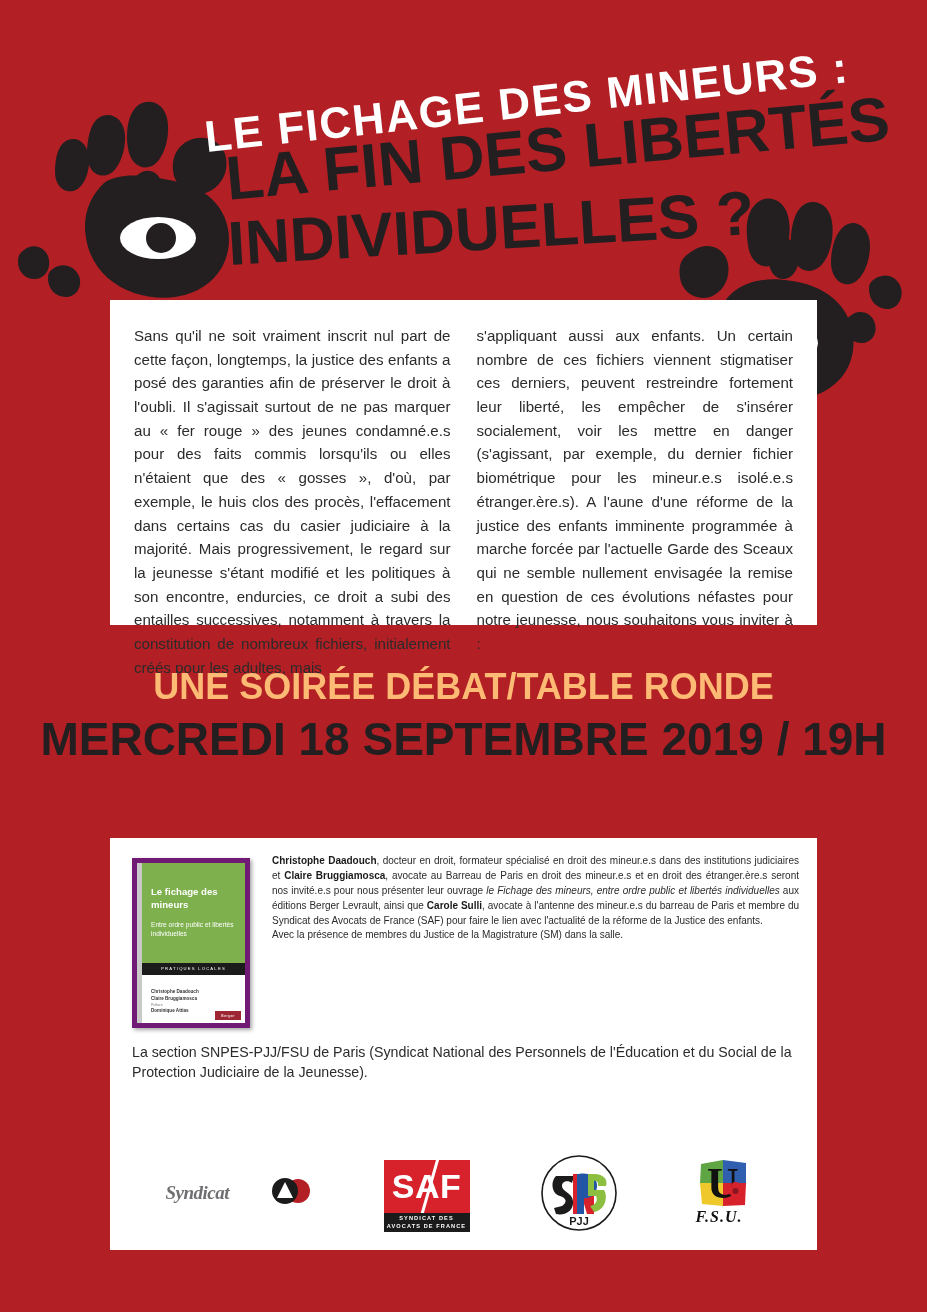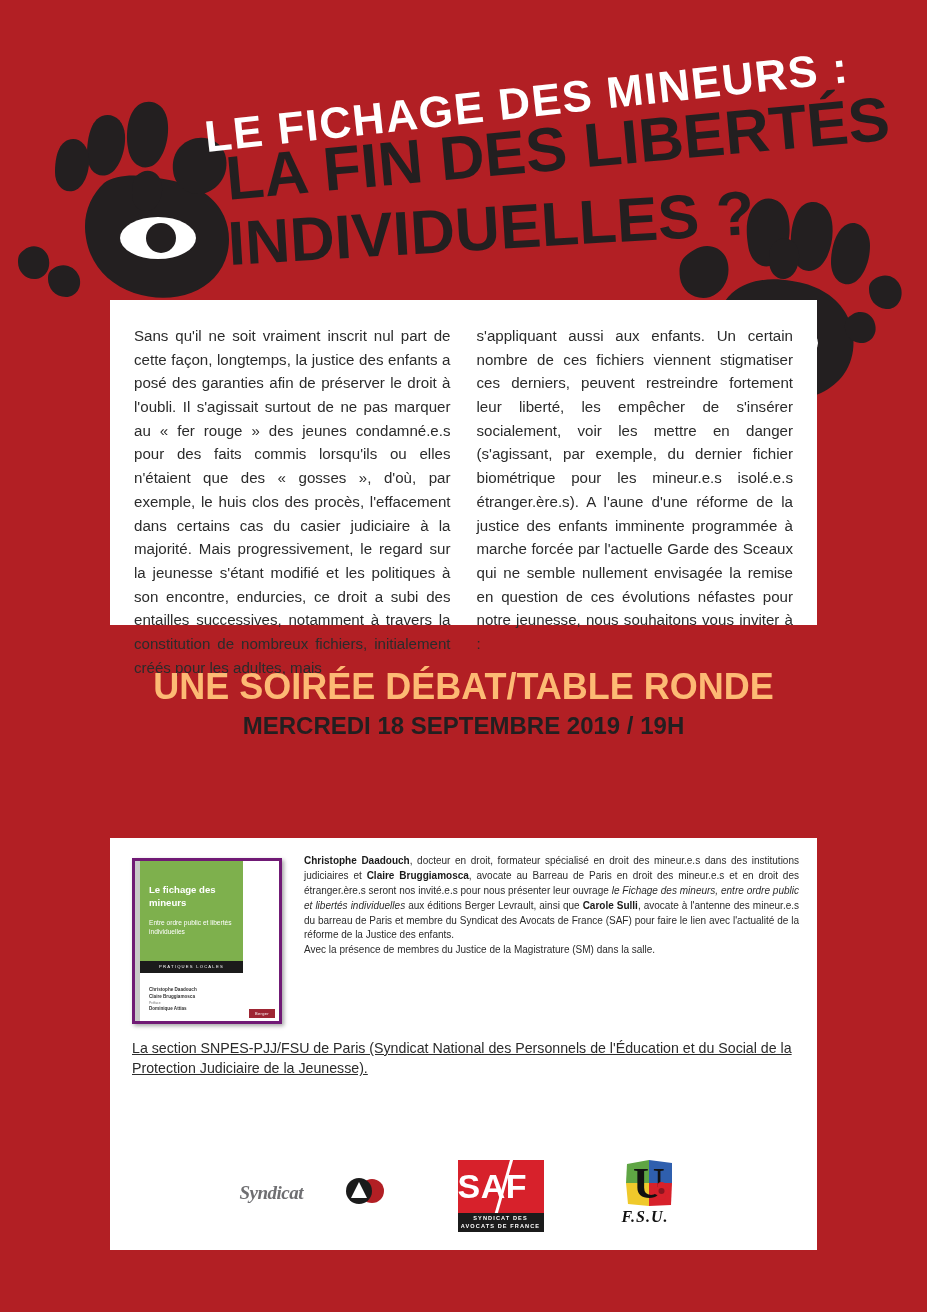--- a/index.html
+++ b/index.html
@@ -98,21 +98,21 @@
     line-height: 1.15;
   }
   #event-venue {
     font-size: 31px;
     color: #ffffff;
     line-height: 1.25;
     margin-top: 3px;
   }
   #event-venue sup { font-size: 17px; vertical-align: super; }
   #event-date {
-    font-size: 24px;
+    font-size: 46px;
     font-weight: bold;
     color: #231f20;
     letter-spacing: 0px;
     margin-top: 5px;
   }
 
   
   #details-panel {
     position: absolute;
     left: 110px; top: 838px;
@@ -130,22 +130,21 @@
     margin-right: 22px;
     padding-top: 4px;
   }
   
   .book {
     position: relative;
     width: 108px; height: 160px;
     background: #ffffff;
     box-shadow: 2px 2px 4px rgba(0,0,0,0.35);
     overflow: hidden;
-    border: 3px solid #701a75;
-    padding-left: 36px;
+    border: 5px solid #701a75;
   }
   .book-spine {
     position: absolute; left: 0; top: 0;
     width: 5px; height: 100%;
     background: #c9c9c9;
   }
   .book-green {
     position: absolute; left: 5px; top: 0;
     width: 103px; height: 100px;
     background: #7EB04D;
@@ -210,21 +209,20 @@
     text-align: justify;
   }
   #speakers-text b { font-weight: bold; color: #1a1a1a; }
   #speakers-text i { font-style: italic; }
 
   #org-note {
     padding: 14px 20px 0 22px;
     font-size: 14.2px;
     line-height: 1.42;
     color: #2b2b2b;
-    text-decoration: underline;
   }
 
   
   #logo-row {
     position: absolute;
     left: 0; bottom: 14px;
     width: 100%;
     display: flex;
     align-items: flex-end;
     justify-content: center;
@@ -239,21 +237,21 @@
   .sm-text { position: absolute; left: 0; color: #6f6f72; font-weight: bold; font-style: italic; }
   #sm-line1 { top: 8px;  font-size: 19px; letter-spacing: -0.5px; }
   #sm-line2 { top: 29px; font-size: 13px; letter-spacing: -0.2px; }
   #sm-line2 .big { font-size: 20px; }
   .sm-mark { position: absolute; right: 2px; top: 4px; width: 42px; height: 26px; }
 
   
   #logo-saf { width: 86px; height: 72px; }
   .saf-red {
     width: 86px; height: 53px; background: #D7212B;
-    display: flex; align-items: center; justify-content: flex-start;
+    display: flex; align-items: center; justify-content: center;
     position: relative; overflow: hidden;
   }
   .saf-red .slash {
     position: absolute; left: 44px; top: -8px;
     width: 3px; height: 72px; background: #ffffff;
     transform: rotate(16deg);
   }
   .saf-letters {
     color: #ffffff; font-size: 34px; font-weight: bold;
     letter-spacing: 0.5px; position: relative; z-index: 2;
@@ -404,20 +402,32 @@
         <div class="saf-red">
           <div class="slash"></div>
           <div class="saf-letters">SAF</div>
         </div>
         <div class="saf-black">
           <div>SYNDICAT DES</div>
           <div>AVOCATS DE FRANCE</div>
         </div>
       </div>
 
+      <div class="logo" id="logo-snpes">
+        <svg viewBox="0 0 78 78" width="78" height="78">
+          <circle cx="39" cy="39" r="37" fill="none" stroke="#1b1b1b" stroke-width="1.6"></circle>
+          <g>
+            <path d="M16 22 C10 28 12 40 20 42 C26 44 28 48 22 52 L14 54 L16 60 C26 62 34 56 33 47 C32 38 22 38 22 32 C22 27 28 26 32 29 L34 22 Z" fill="#1b1b1b"></path>
+            <path d="M33 20 L33 60 L40 60 L40 36 L47 60 L54 60 L54 20 L47 20 L47 42 L41 20 Z" fill="#D7212B"></path>
+            <path d="M39 20 C50 18 58 24 57 33 C56 42 48 45 44 44 L44 60 L37 60 L37 20 Z" fill="#2255A4"></path>
+            <path d="M54 20 C64 20 68 26 66 32 L58 32 C59 28 56 26 54 27 L54 36 L64 36 C68 42 66 56 54 58 L50 52 C56 51 58 46 56 42 L48 42 L48 20 Z" fill="#8CBE3F"></path>
+          </g>
+          <text x="39" y="71" font-family="Liberation Sans, sans-serif" font-size="11" font-weight="bold" fill="#1b1b1b" text-anchor="middle">PJJ</text>
+        </svg>
+      </div>
 
       <div class="logo" id="logo-fsu">
         <svg class="fsu-sq" viewBox="0 0 50 50">
           <path d="M3 6 L25 2 L25 25 L2 25 Z" fill="#5FA544"></path>
           <path d="M25 2 L48 5 L48 25 L25 25 Z" fill="#2F5FAE"></path>
           <path d="M2 25 L25 25 L25 48 L4 46 Z" fill="#EFC92B"></path>
           <path d="M25 25 L48 25 L47 47 L25 48 Z" fill="#D7212B"></path>
           <text x="25" y="40" font-family="Liberation Serif, serif" font-size="44" font-weight="bold" fill="#111" text-anchor="middle">U</text>
           <g fill="#D7212B">
             <circle cx="34" cy="33" r="4"></circle>

